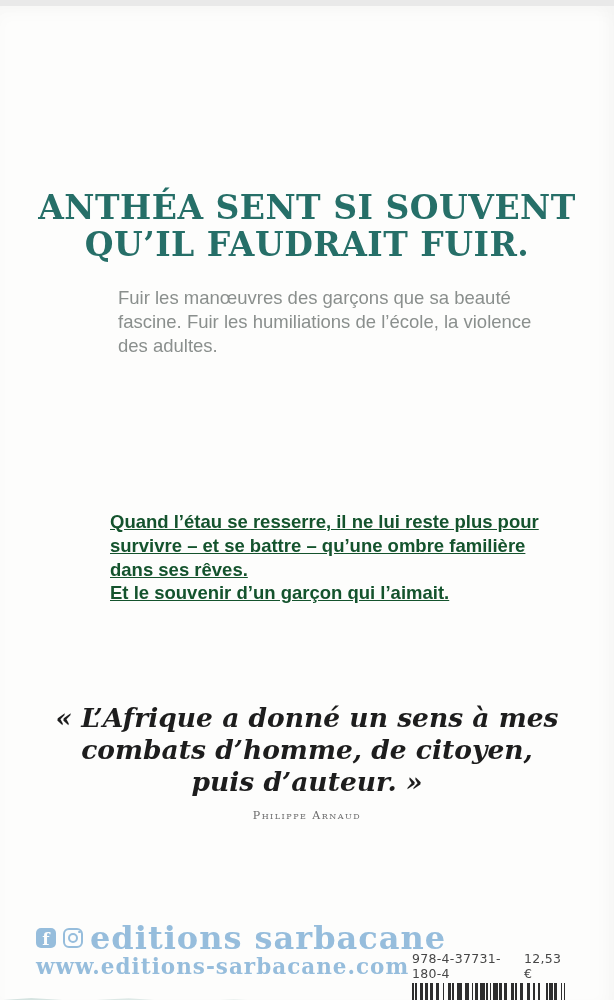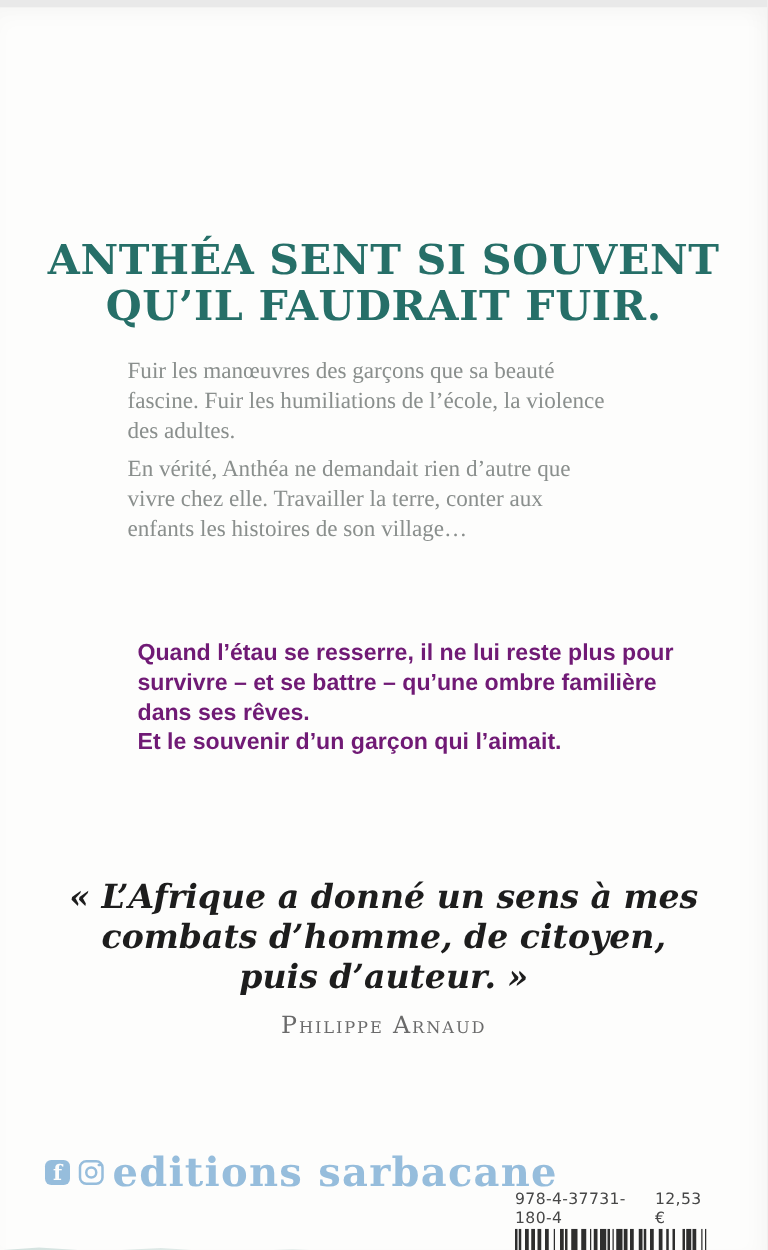--- a/index.html
+++ b/index.html
@@ -19,23 +19,23 @@
     position:absolute; top:183px; left:0; width:614px;
     text-align:center;
     font-family:"DejaVu Serif", serif;
     font-weight:bold;
     font-size:33px; line-height:37px;
     letter-spacing:0.5px;
   }
 
   
   .synopsis {
-    position:absolute; top:280px; left:102px; width:432px;
+    position:absolute; top:280px; left:118px; width:432px;
     font-size:18.5px; line-height:23.8px;
-    font-family:Liberation Serif, serif;
+    font-family:Liberation Sans, sans-serif;
   }
   .synopsis p { margin:0 0 8px 0; }
   .highlight {
     position:absolute; top:504px; left:110px; width:440px;
     font-size:18.5px; line-height:23.8px;
     font-weight:bold;
   }
 
   
   .quote {
@@ -44,21 +44,21 @@
     font-family:"DejaVu Serif", serif;
     font-weight:bold; font-style:italic;
     font-size:26.5px; line-height:32px;
     color:#1d1d1d;
   }
   .quote-author {
     position:absolute; top:803px; left:0; width:614px;
     text-align:center;
     font-family:"DejaVu Serif", serif;
     font-variant:small-caps;
-    font-size:19px; letter-spacing:1.5px;
+    font-size:11px; letter-spacing:1.5px;
     color:#6a6a6a;
   }
 
   
   .brand-block { position:absolute; left:36px; top:919px; }
   .brand-row { display:flex; align-items:center; gap:7px; }
   .fb-icon {
     width:20px; height:20px; border-radius:5px;
     display:inline-flex; align-items:flex-end; justify-content:center;
     color:#fff; font-family:"DejaVu Serif", serif; font-weight:bold; font-size:17px;
@@ -109,42 +109,40 @@
 
 <div class="page">
 
   <div class="headline pre" style="color: rgb(38, 111, 104);">ANTHÉA SENT SI SOUVENT
 QU’IL FAUDRAIT FUIR.</div>
 
   <div class="synopsis" style="color: rgb(138, 143, 141);">
     <p class="pre">Fuir les manœuvres des garçons que sa beauté
 fascine. Fuir les humiliations de l’école, la violence
 des adultes.</p>
-    <p class="pre">En vérité, Anthéa ne demandait rien d’autre que
-vivre chez elle. Travailler la terre, conter aux
-enfants les histoires de son village…</p>
   </div>
 
-  <div class="highlight pre" style="color: #701a75;">Quand l’étau se resserre, il ne lui reste plus pour
+  <div class="highlight pre" style="color: #14532d; text-decoration: underline;">Quand l’étau se resserre, il ne lui reste plus pour
 survivre – et se battre – qu’une ombre familière
 dans ses rêves.
 Et le souvenir d’un garçon qui l’aimait.</div>
 
   <div class="quote pre" style="color: rgb(29, 29, 29);">« L’Afrique a donné un sens à mes
 combats d’homme, de citoyen,
 puis d’auteur. »</div>
 
   <div class="quote-author">Philippe Arnaud</div>
 
   <div class="brand-block" style="color: rgb(150, 189, 220);">
     <div class="brand-row">
       <span class="fb-icon" style="background: rgb(150, 189, 220); color: rgb(253, 253, 252);">f</span>
       <span class="ig-icon"></span>
       <span class="brand-name">editions sarbacane</span>
     </div>
+    <div class="brand-site">www.editions-sarbacane.com</div>
   </div>
 
   <div class="barcode-block">
     <div class="isbn-row">
       <span>978-4-37731-180-4</span>
       <span>12,53 €</span>
     </div>
     <div class="bars" id="bars">
         <span style="width: 1.62px; background: rgb(46, 46, 46);"></span>
         <span style="width: 1.62px; background: transparent;"></span>

